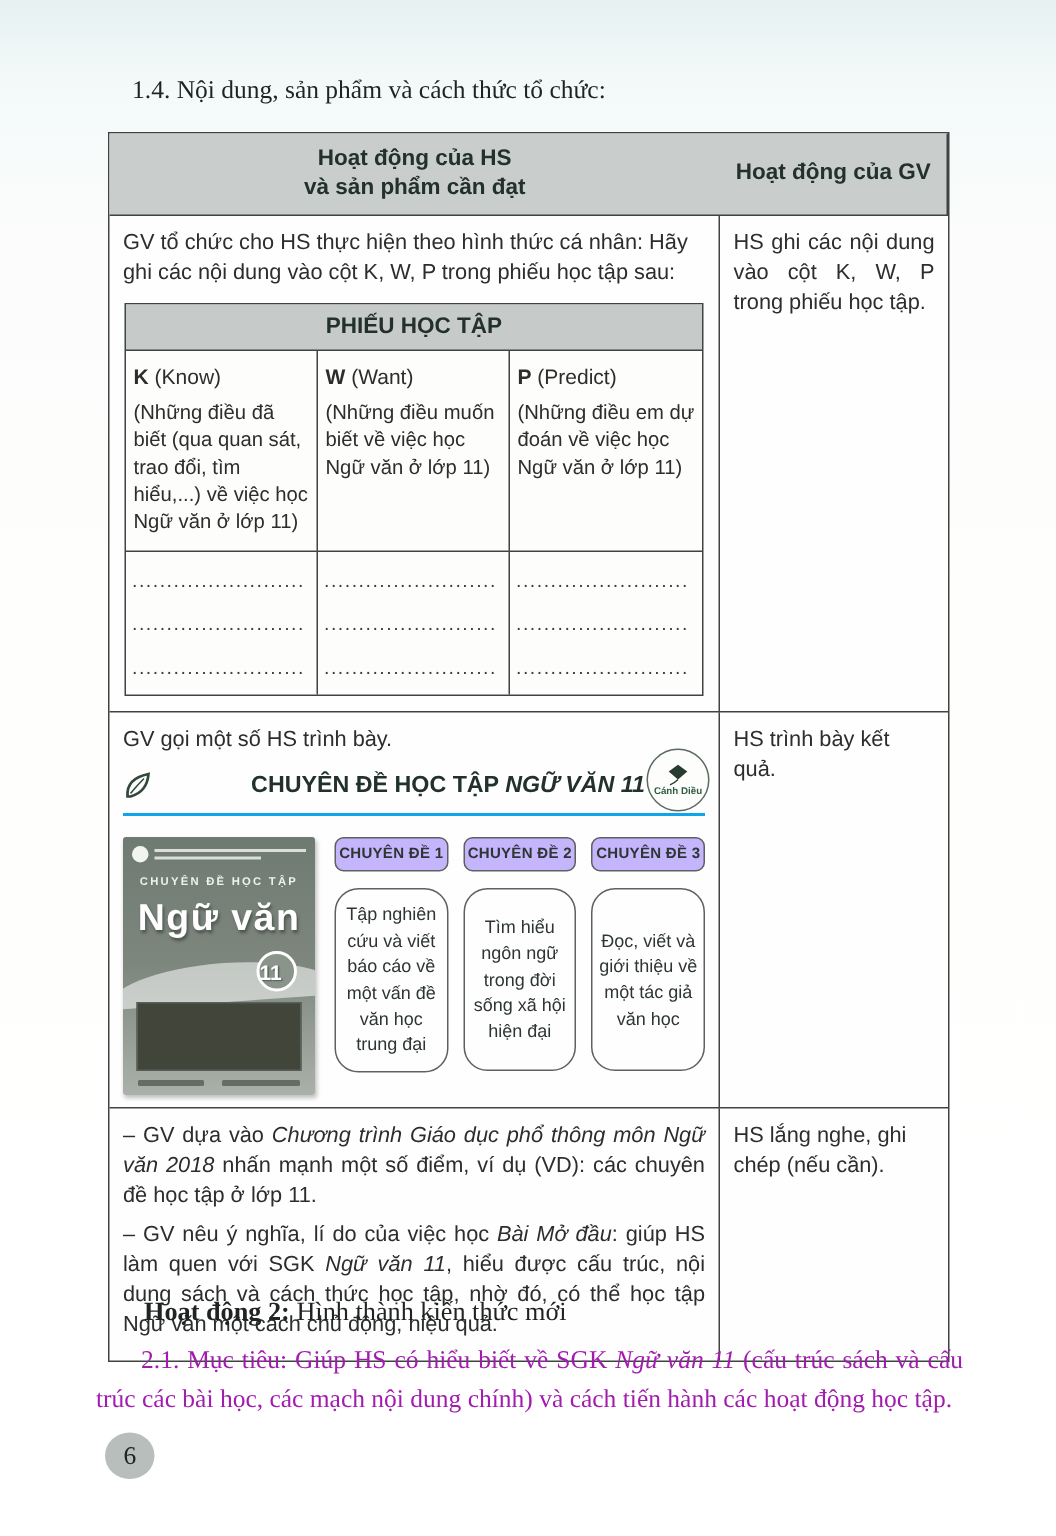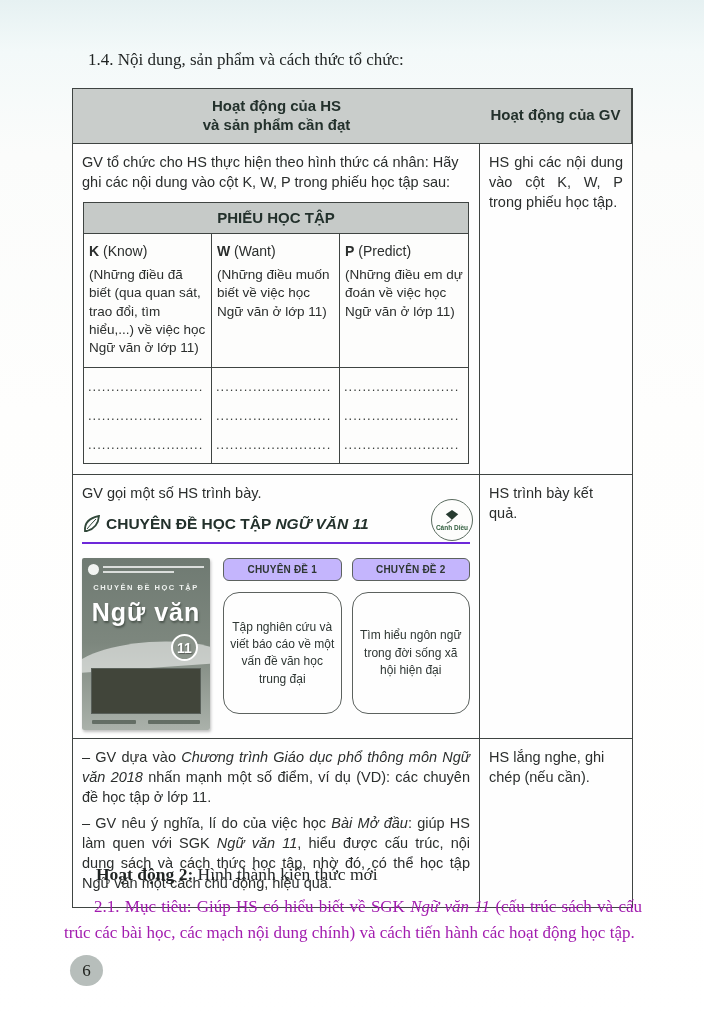--- a/index.html
+++ b/index.html
@@ -36,21 +36,21 @@
   .worksheet{ width:386px; margin:10px auto 2px auto; border:1px solid #3f4442; background:#fdfdfc; }
   .ws-title{ background:#c6cac8; border-bottom:1px solid #3f4442; text-align:center; font-weight:bold; font-size:15px; padding:5px 16px; color:#23312c; }
   .ws-grid{ display:grid; grid-template-columns:1fr 1fr 1fr; }
   .ws-cell{ border-right:1px solid #3f4442; padding:8px 5px 10px 5px; text-align:left; font-size:13.5px; line-height:1.35; }
   .ws-cell:nth-child(3n){ border-right:none; }
   .ws-head{ font-size:14px; margin-bottom:5px; }
   .ws-dots{ border-top:1px solid #3f4442; padding:12px 4px 8px 4px; }
   .dotline{ font-size:13px; letter-spacing:1px; line-height:1; margin-bottom:16px; white-space:nowrap; overflow:hidden; color:#3a3e3c; }
   .dotline:last-child{ margin-bottom:4px; }
   
-  .banner{ position:relative; margin-top:6px; padding:4px 40px 7px 0; border-bottom:2px solid #6d28d9; display:flex; align-items:center; gap:4px; }
+  .banner{ position:relative; margin-top:6px; padding:4px 40px 7px 0; border-bottom:2px solid #0ea5e9; display:flex; align-items:center; gap:4px;justify-content:space-between; }
   .banner-title{ font-weight:bold; font-size:15.5px; color:#23312c; white-space:nowrap; }
   .leaf-icon{ flex:0 0 auto; width:20px; height:20px; }
   .kite-logo{
     position:absolute; right:-3px; top:-10px; width:42px; height:42px; border-radius:50%;
     background:#fdfdfc; border:1.5px solid #5a6b5f; display:flex; flex-direction:column; align-items:center; justify-content:center;
   }
   .kite-logo-text{ font-size:6.5px; font-weight:bold; color:#2f5c3c; line-height:1; }
   
   .book-row{ display:flex; gap:13px; margin-top:14px; }
   .cover{
@@ -62,21 +62,21 @@
   .cover-logo-dot{ width:11px; height:11px; border-radius:50%; background:#f2f4f2; }
   .cover-lines{ flex:1; padding-top:2px; }
   .cover-line{ height:2px; background:rgba(255,255,255,.75); margin-bottom:3px; }
   .cover-line.w2{ width:70%; }
   .cover-series{ margin-top:7px; text-align:center; color:#eef1ee; font-size:7.5px; letter-spacing:1.5px; font-weight:bold; }
   .cover-title{ margin-top:2px; text-align:center; color:#ffffff; font-size:25px; font-weight:bold; letter-spacing:1px; text-shadow:1px 2px 2px rgba(40,50,42,.55); }
   .cover-swoosh{ position:absolute; left:-12px; top:84px; width:160px; height:26px; background:rgba(255,255,255,.55); border-radius:50% 50% 0 0 / 100% 100% 0 0; transform:rotate(-4deg); }
   .cover-grade{
     position:absolute; right:12px; top:76px; width:27px; height:27px; border-radius:50%;
     background:#8b948b; border:2px solid #fff; color:#fff; font-weight:bold; font-size:14px;
-    text-align:center; line-height:24px; text-shadow:1px 1px 1px rgba(0,0,0,.4);
+    text-align:left; line-height:24px; text-shadow:1px 1px 1px rgba(0,0,0,.4);
   }
   .cover-art{
     position:absolute; left:9px; right:9px; top:110px; height:46px; border:1px solid #59605a;
     background:
       radial-gradient(circle at 48% 38%, #cfd3c8 0 8%, transparent 9%),
       radial-gradient(circle at 50% 60%, #20241f 0 16%, transparent 17%),
       radial-gradient(circle at 82% 55%, #6d7a5e 0 12%, transparent 13%),
       radial-gradient(circle at 15% 70%, #4a4636 0 18%, transparent 19%),
       linear-gradient(135deg,#3c4034 0%,#565а48 40%,#4a4e3f 70%,#31352b 100%);
     background-color:#41453a;
@@ -207,20 +207,24 @@
 
       <div class="topics">
         <div class="topic-col">
           <div class="topic-tab">CHUYÊN ĐỀ 1</div>
           <div class="topic-box">Tập nghiên cứu và viết báo cáo về một vấn đề văn học trung đại</div>
         </div>
         <div class="topic-col">
           <div class="topic-tab">CHUYÊN ĐỀ 2</div>
           <div class="topic-box">Tìm hiểu ngôn ngữ trong đời sống xã hội hiện đại</div>
         </div>
+        <div class="topic-col">
+          <div class="topic-tab">CHUYÊN ĐỀ 3</div>
+          <div class="topic-box">Đọc, viết và giới thiệu về một tác giả văn học</div>
+        </div>
       </div>
     </div>
   </div>
   <div class="cell r2">
     <div>HS trình bày kết quả.</div>
   </div>
 
   <div class="cell cell-left r3 last">
     <p class="gv-note"><span>– GV dựa vào </span><i>Chương trình Giáo dục phổ thông môn Ngữ văn 2018</i><span> nhấn mạnh một số điểm, ví dụ (VD): các chuyên đề học tập ở lớp 11.</span></p>
     <p class="gv-note"><span>– GV nêu ý nghĩa, lí do của việc học </span><i>Bài Mở đầu</i><span>: giúp HS làm quen với SGK </span><i>Ngữ văn 11</i><span>, hiểu được cấu trúc, nội dung sách và cách thức học tập, nhờ đó, có thể học tập Ngữ văn một cách chủ động, hiệu quả.</span></p>

